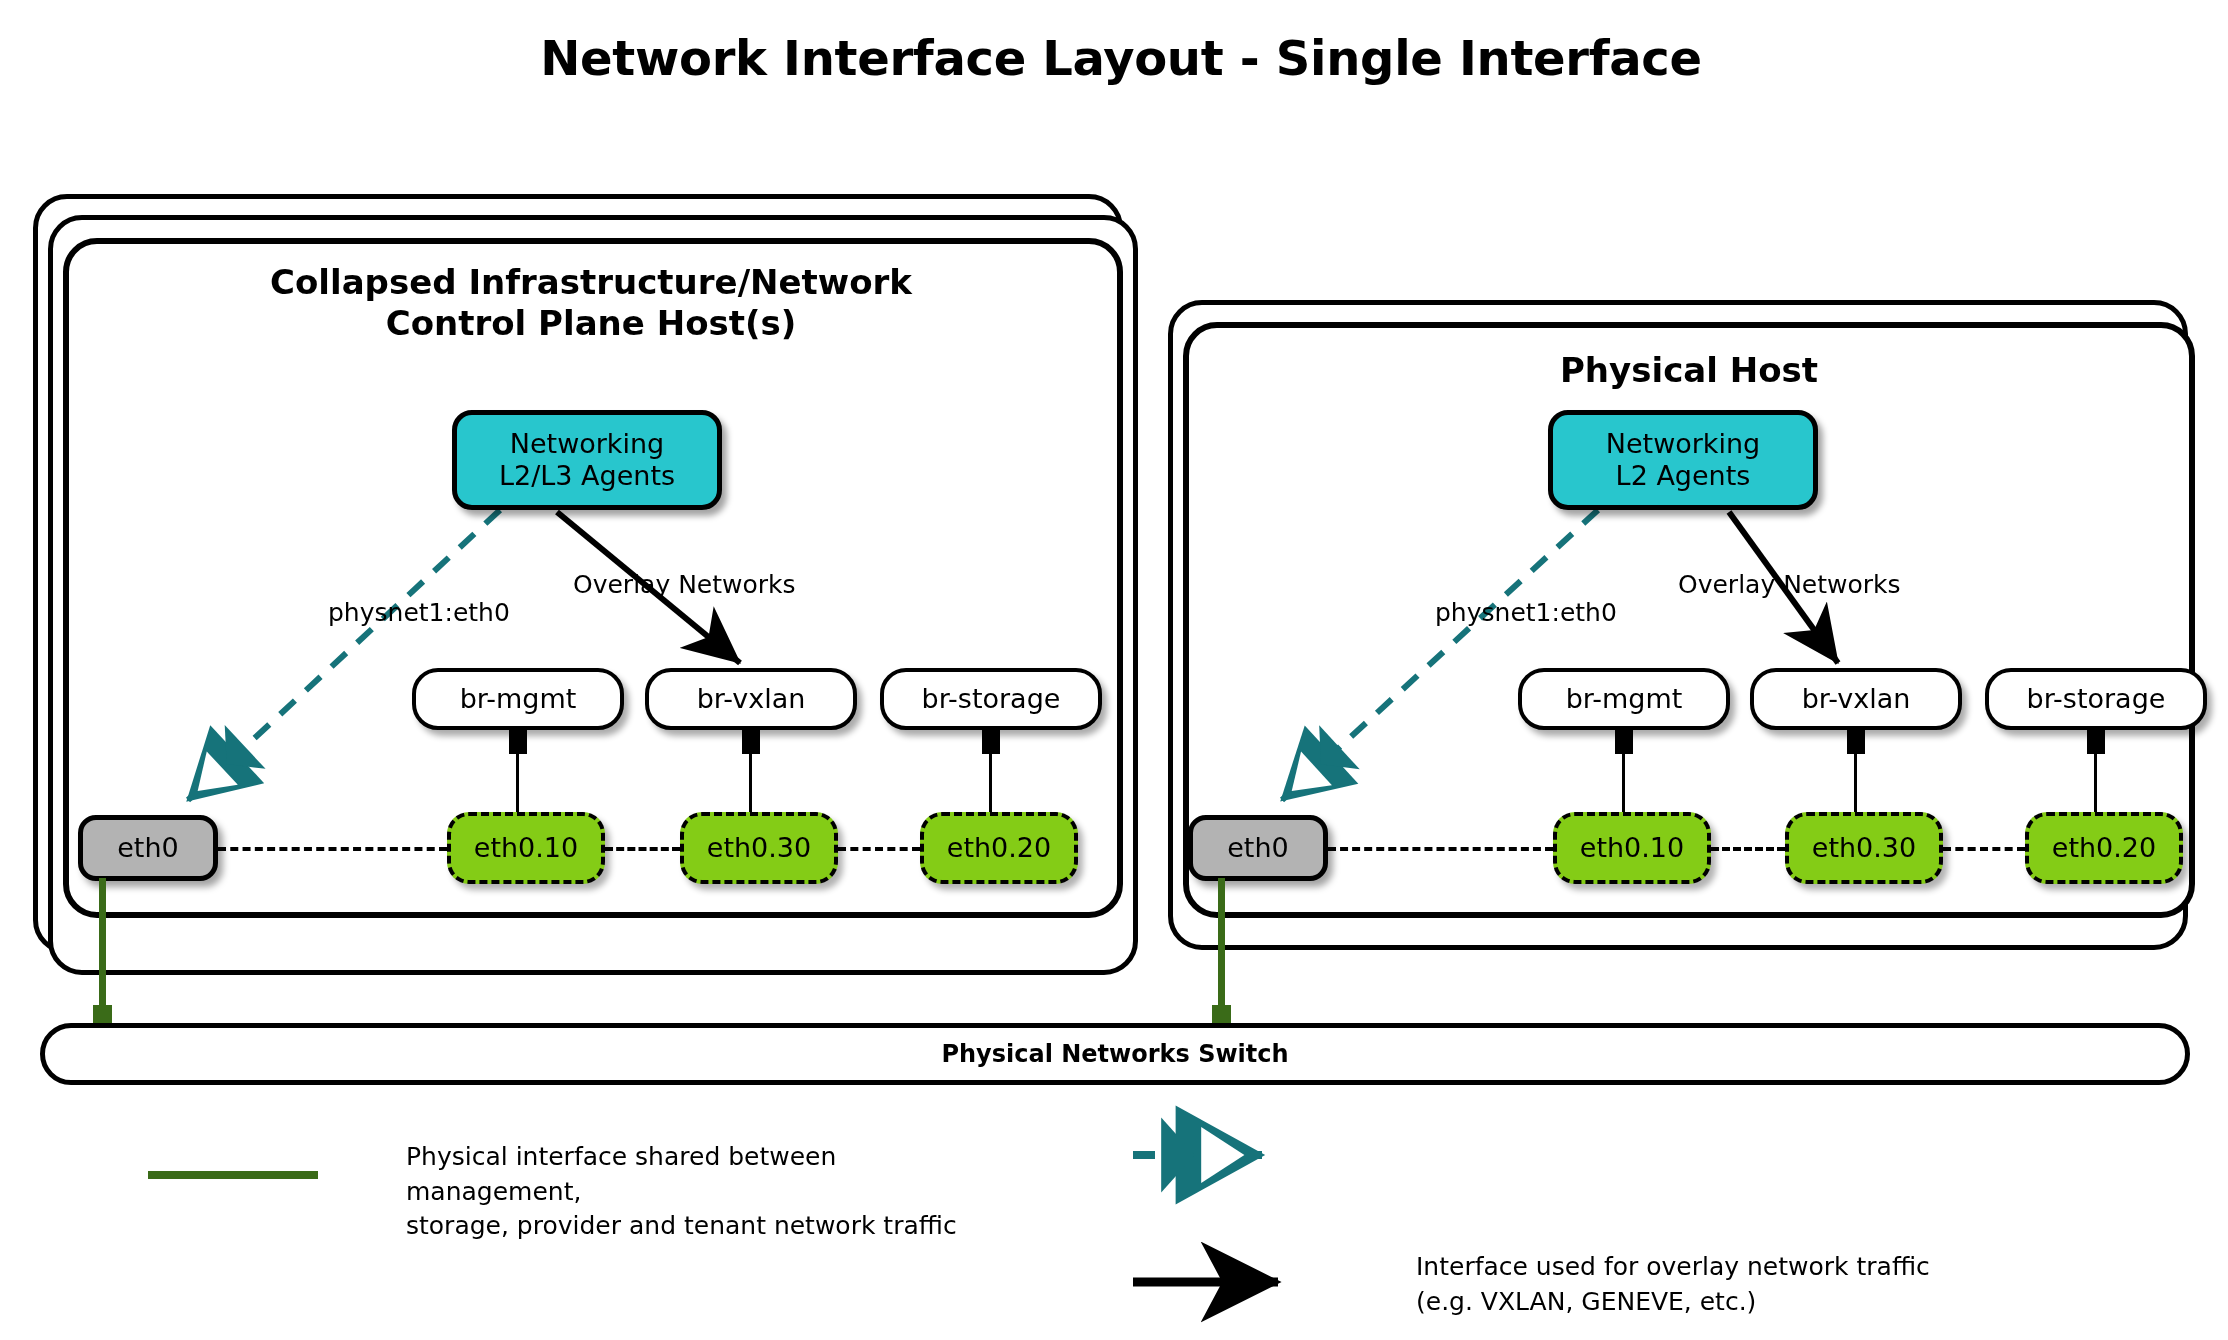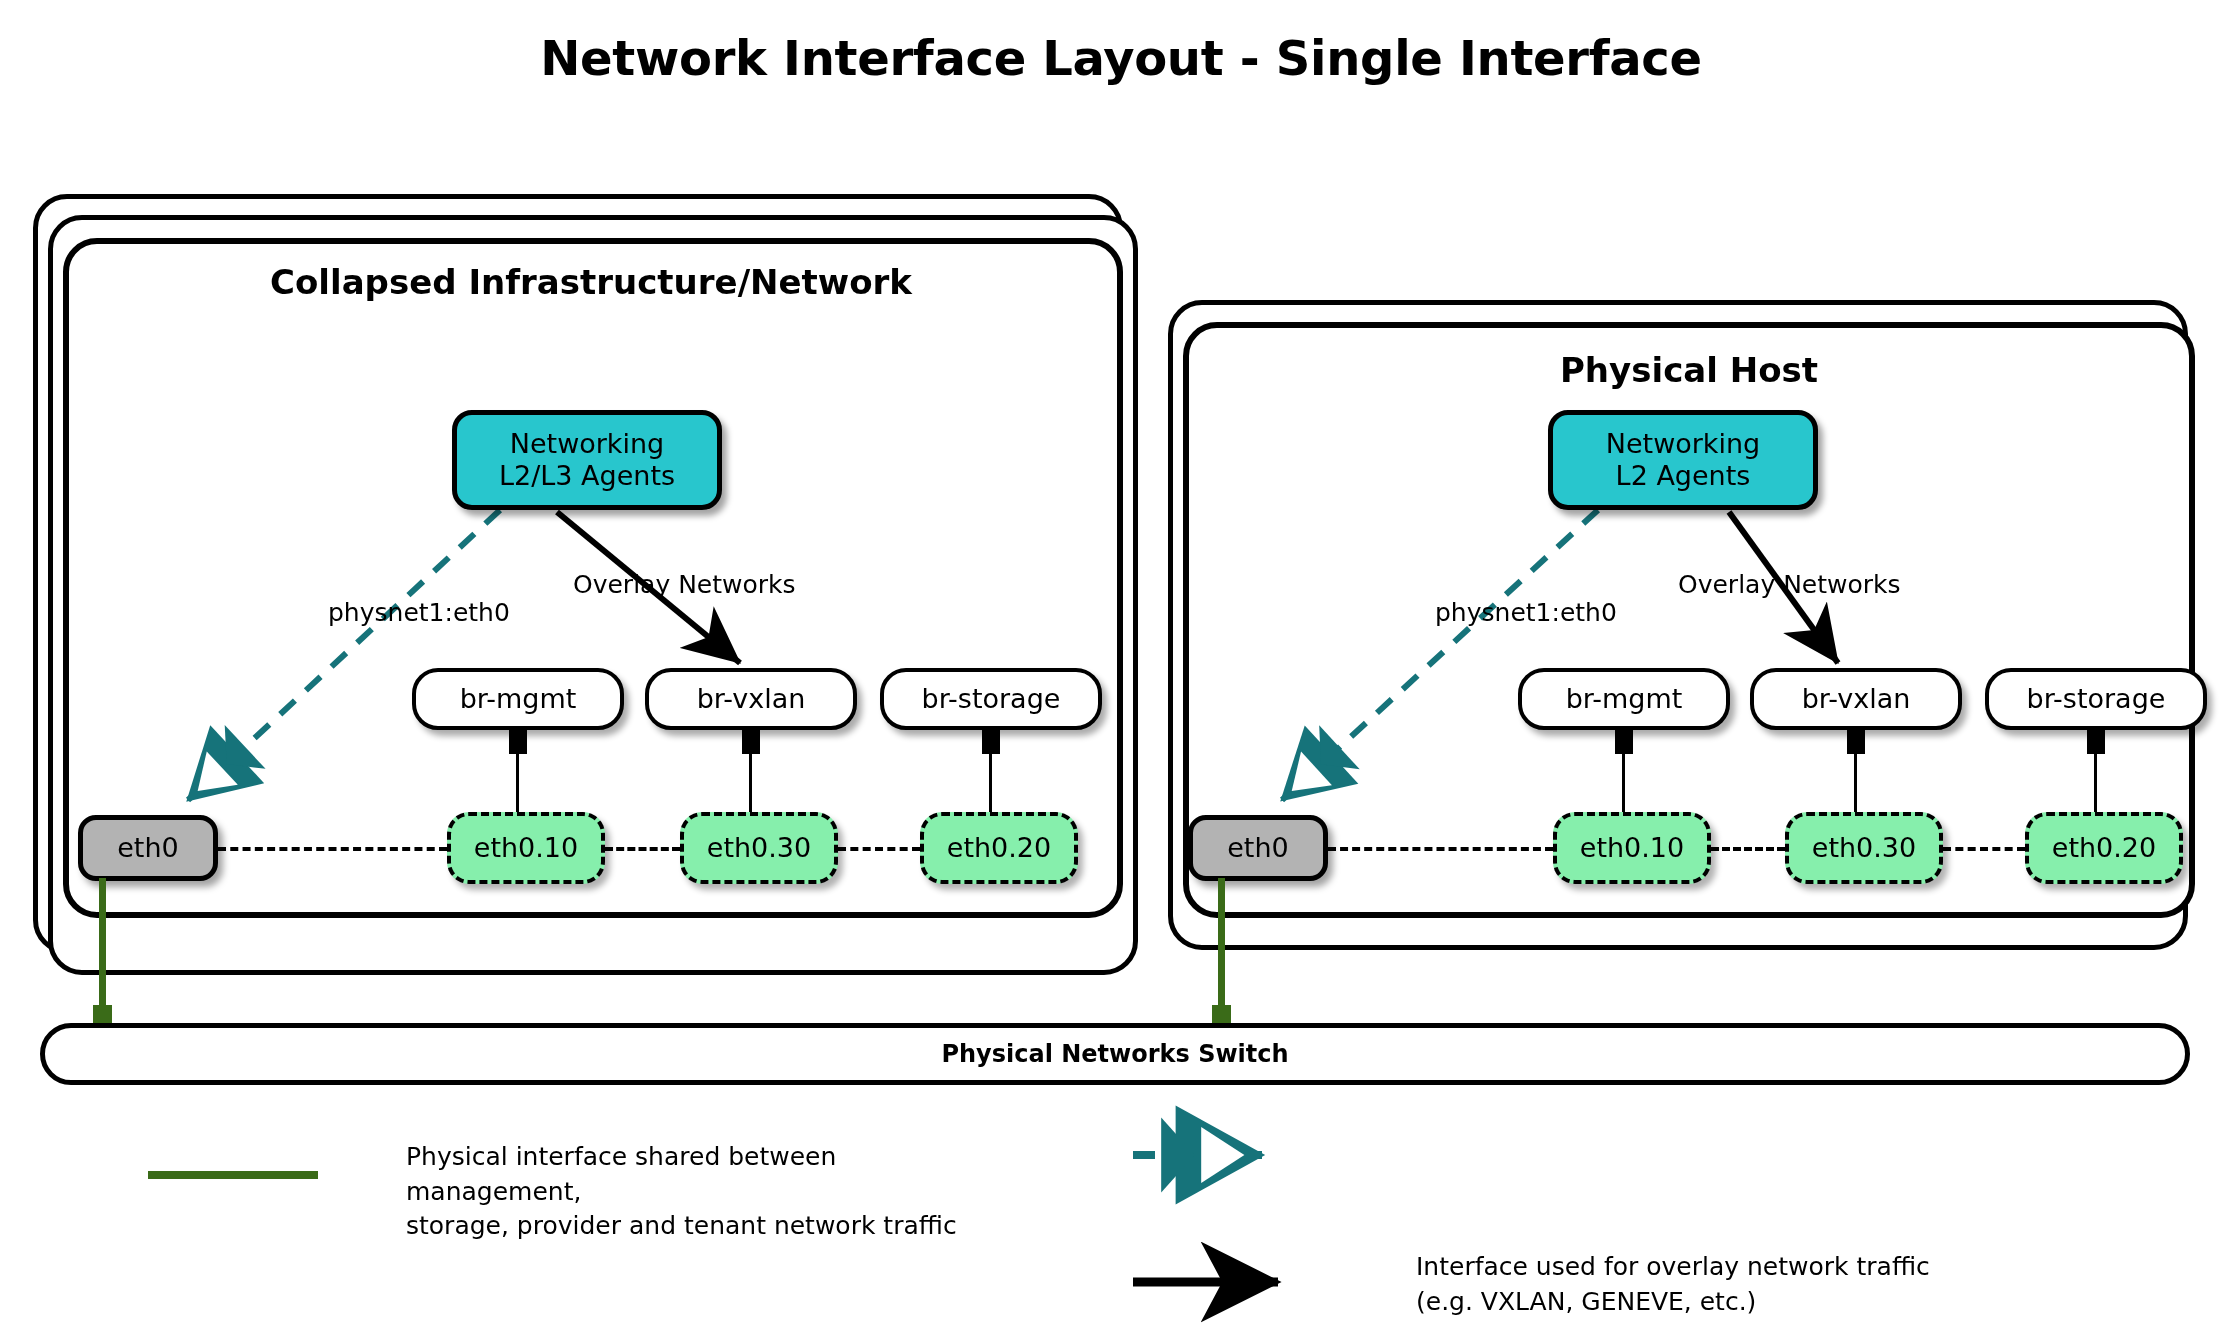--- a/index.html
+++ b/index.html
@@ -86,21 +86,21 @@
   }
   .node-phys {
     border: 5px solid #000000;
     border-radius: 18px;
     font-size: 27px;
     box-shadow: 5px 6px 7px rgba(0,0,0,0.36);
   }
   .node-vlan {
     border: 4px dashed #000000;
     border-radius: 22px;
-    background: #86efac;
+    background: #84cc16;
     font-size: 27px;
     box-shadow: 5px 6px 6px rgba(0,0,0,0.30);
   }
 
   
   .stub {
     position: absolute;
     background: #000000;
   }
   .vline {
@@ -168,20 +168,21 @@
 <div id="stage">
 
   <div class="diagram-title">Network Interface Layout - Single Interface</div>
 
   <div class="host-stack">
     <div class="host-layer" style="left:33px; top:194px; width:1090px; height:760px;"></div>
     <div class="host-layer" style="left:48px; top:215px; width:1090px; height:760px;"></div>
     <div class="host-face" style="left:63px; top:238px; width:1060px; height:680px;"></div>
     <div class="host-title" style="left:63px; top:262px; width:1056px;">
       <div>Collapsed Infrastructure/Network</div>
+      <div>Control Plane Host(s)</div>
     </div>
   </div>
 
   <div class="host-stack">
     <div class="host-layer" style="left:1168px; top:300px; width:1020px; height:650px;"></div>
     <div class="host-face" style="left:1183px; top:322px; width:1012px; height:596px;"></div>
     <div class="host-title" style="left:1183px; top:350px; width:1012px;">
       <div>Physical Host</div>
     </div>
   </div>

